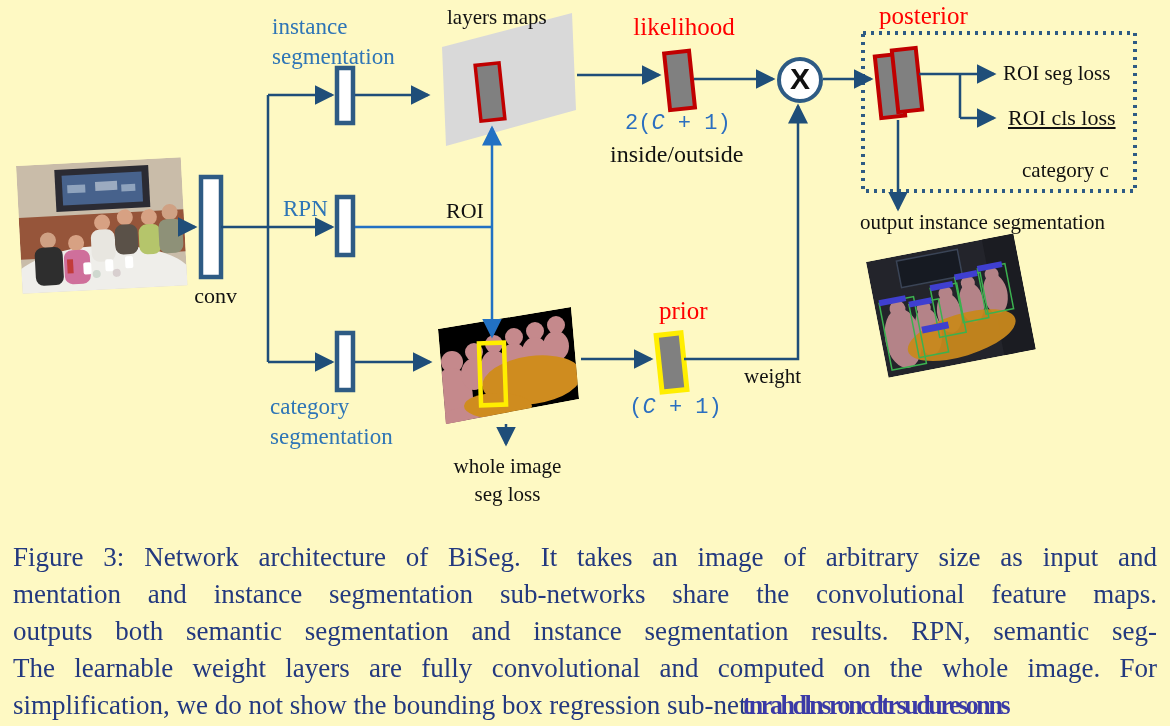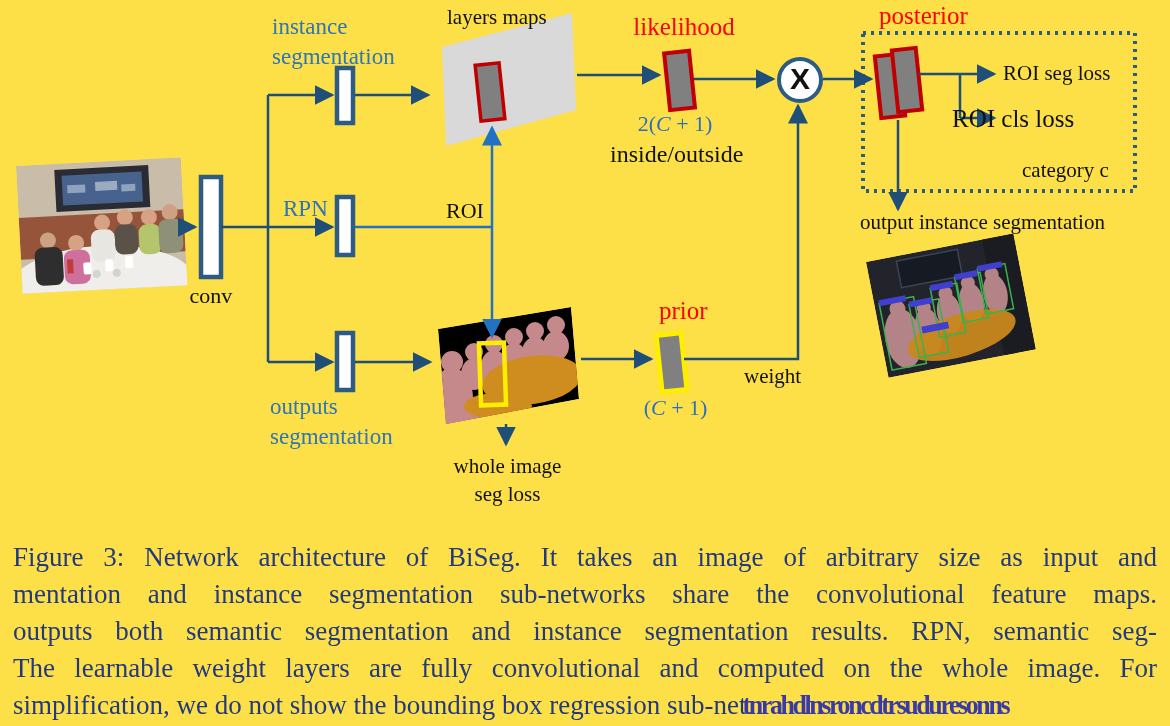--- a/index.html
+++ b/index.html
@@ -1,25 +1,25 @@
 <!DOCTYPE html>
 <html><head>
 <meta charset="utf-8">
 <style>
   html,body{margin:0;padding:0;background:#ffffff;}
-  #stage{position:relative;width:1170px;height:726px;background:#fde047;overflow:hidden;
+  #stage{position:relative;width:1170px;height:726px;background:#fef9c3;overflow:hidden;
          font-family:"Liberation Serif",serif;}
   #diagram-svg{position:absolute;left:0;top:0;}
   .lbl{position:absolute;white-space:nowrap;}
   .serif{font-family:"Liberation Serif",serif;color:#111111;}
   .blue{font-family:"Liberation Serif",serif;color:#2e75b6;}
   .red{font-family:"Liberation Serif",serif;color:#ff0000;margin-left:11px;}
   .wrap{white-space:normal;}
   .ctr{text-align:center;}
-  .math{font-family:Liberation Serif, serif;color:#2b6fc0;}
+  .math{font-family:Liberation Mono, monospace;color:#2b6fc0;}
   .math i{font-style:italic;}
   #x-op{position:absolute;left:786px;top:61px;width:28px;height:36px;line-height:36px;
         text-align:center;font-family:"Liberation Sans",sans-serif;font-weight:bold;
         font-size:30px;color:#111;}
   #caption{position:absolute;left:13px;top:539px;width:1144px;color:#23397f;
            font-size:27px;line-height:37px;font-family:"Liberation Serif",serif;}
   .cap-line{text-align:justify;text-align-last:justify;}
   .cap-last{text-align:left;white-space:nowrap;}
   #wmark{display:inline-block;margin-left:-9px;color:#3a3aa6;filter:blur(0.7px);
          letter-spacing:-2.5px;font-weight:600;transform:scaleX(0.96);}
@@ -195,35 +195,35 @@
       <line x1="492" y1="227" x2="492" y2="336" marker-end="url(#ah-blue)"></line>
     </g>
   </svg>
 
   <div class="lbl blue wrap" style="left:272px;top:12px;width:165px;font-size:23px;line-height:30px;">instance segmentation</div>
   <div class="lbl serif" style="left:447px;top:5px;font-size:21px;">layers maps</div>
   <div class="lbl red ctr" style="left:618px;top:13px;width:110px;font-size:25px;">likelihood</div>
   <div class="lbl red" style="left:868px;top:2px;font-size:25px;">posterior</div>
   <div class="lbl blue" style="left:283px;top:196px;font-size:23px;">RPN</div>
   <div class="lbl serif" style="left:446px;top:198px;font-size:22px;">ROI</div>
-  <div class="lbl serif ctr" style="left:185px;top:283px;width:52px;font-size:22px;">conv</div>
+  <div class="lbl serif ctr" style="left:185px;top:283px;width:52px;font-size:22px;text-align:right;">conv</div>
 
   <div class="lbl math ctr" style="left:625px;top:111px;width:100px;font-size:22px;">
     <span>2(</span><i>C</i><span> + 1)</span>
   </div>
   <div class="lbl serif ctr" style="left:610px;top:141px;width:130px;font-size:24px;">inside/outside</div>
 
   <div id="x-op">X</div>
 
   <div class="lbl serif" style="left:1003px;top:61px;font-size:21px;">ROI seg loss</div>
-  <div class="lbl serif" style="left:952px;top:105px;font-size:25px;">ROI cls loss</div>
+  <div class="lbl serif" style="left:1008px;top:105px;font-size:22px;text-decoration:underline;">ROI cls loss</div>
   <div class="lbl serif" style="left:1022px;top:158px;font-size:21px;">category c</div>
   <div class="lbl serif" style="left:860px;top:210px;font-size:21px;">output instance segmentation</div>
 
-  <div class="lbl blue wrap" style="left:270px;top:392px;width:150px;font-size:23px;line-height:30px;">outputs segmentation</div>
+  <div class="lbl blue wrap" style="left:270px;top:392px;width:150px;font-size:23px;line-height:30px;">category segmentation</div>
   <div class="lbl red" style="left:648px;top:297px;font-size:25px;">prior</div>
   <div class="lbl math ctr" style="left:628px;top:395px;width:95px;font-size:22px;">
     <span>(</span><i>C</i><span> + 1)</span>
   </div>
   <div class="lbl serif" style="left:744px;top:364px;font-size:21px;">weight</div>
 
   <div class="lbl serif ctr" style="left:435px;top:452px;width:145px;font-size:21px;line-height:28px;">
     <div>whole image</div>
     <div>seg loss</div>
   </div>

